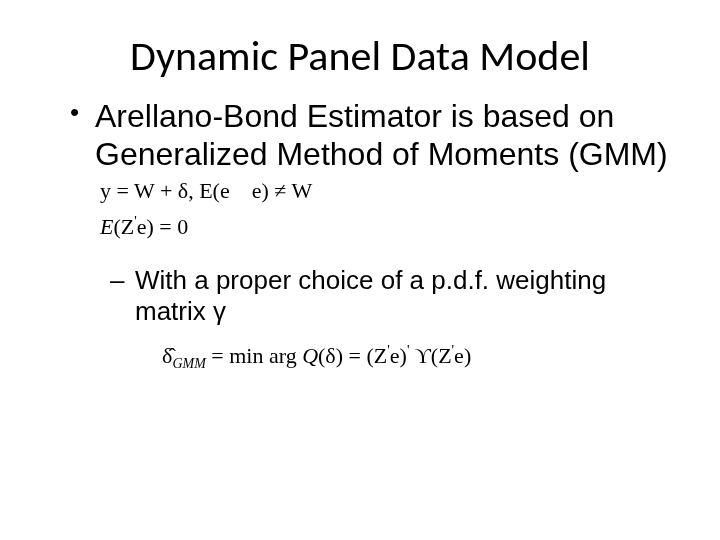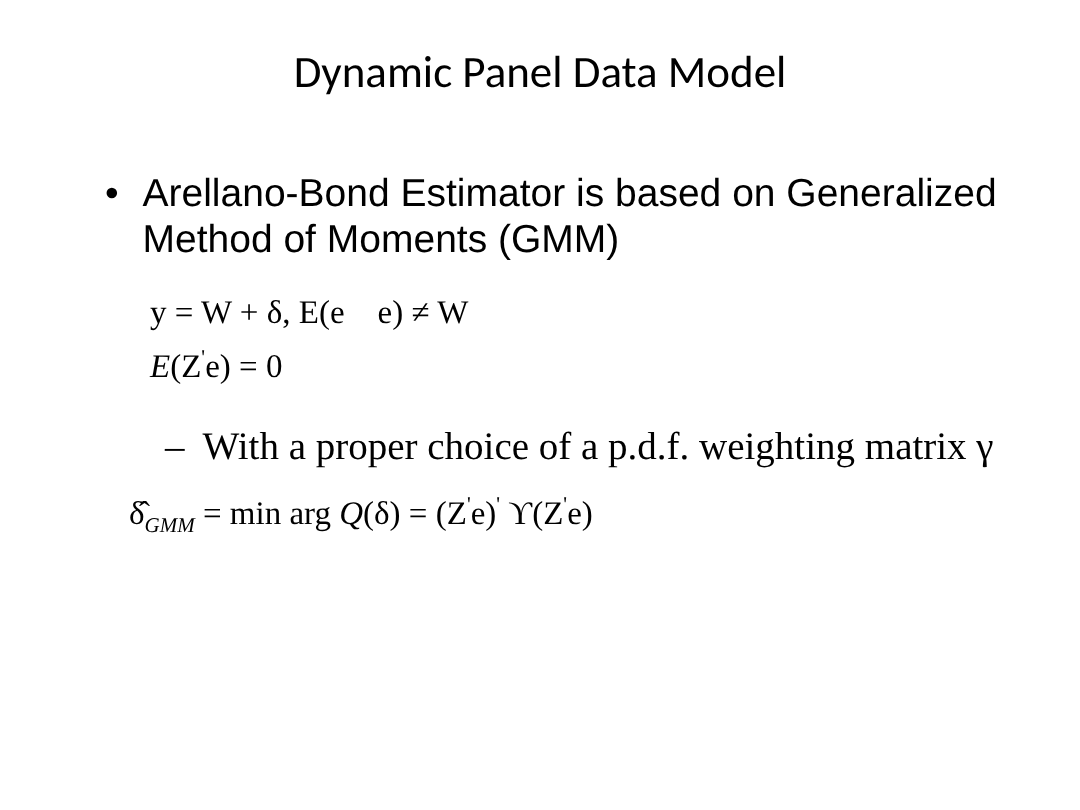--- a/index.html
+++ b/index.html
@@ -5,54 +5,54 @@
     * { margin: 0; padding: 0; box-sizing: border-box; }
     body {
       width: 720px;
       height: 540px;
       background: #ffffff;
       font-family: Calibri, Arial, sans-serif;
       color: #000000;
       padding: 30px 50px;
     }
     .title {
-      font-size: 30px;
+      font-size: 42px;
       font-weight: 400;
       text-align: center;
-      margin-bottom: 46px;
+      margin-bottom: 16px;
       font-family: Calibri, Arial, sans-serif;
     }
     .bullet-main {
-      font-size: 26px;
+      font-size: 32px;
       font-family: Arial, sans-serif;
       margin-left: 20px;
       position: relative;
       padding-left: 25px;
       line-height: 1.2;
-      margin-bottom: 20px;
+      margin-bottom: 4px;
     }
     .bullet-main::before {
       content: "•";
       position: absolute;
       left: 0;
       font-size: 26px;
     }
     .equation-block {
       margin-left: 50px;
       margin-bottom: 10px;
       font-family: "Times New Roman", serif;
       font-size: 22px;
     }
     .equation-block .bold { font-weight: normal; }
     .equation-block .italic { font-style: italic; }
     .equation-block .sub { font-size: 14px; vertical-align: sub; }
     .equation-block .sup { font-size: 14px; vertical-align: super; }
     .bullet-sub {
       font-size: 26px;
-      font-family: Liberation Serif, serif;
+      font-family: Liberation Sans, sans-serif;
       margin-left: 60px;
       position: relative;
       padding-left: 25px;
       line-height: 1.2;
       margin-top: 25px;
       margin-bottom: 15px;
     }
     .bullet-sub::before {
       content: "–";
       position: absolute;
@@ -75,17 +75,17 @@
 </div>
 
 <div class="equation-block">
   <span class="eq-row">
     <span class="italic">E</span><span>(</span><span class="bold">Z</span><span class="sup">'</span><span class="bold">e</span><span>) = </span><span class="bold">0</span>
   </span>
 </div>
 
 <div class="bullet-sub">With a proper choice of a p.d.f. weighting matrix γ</div>
 
-<div class="equation-block" style="margin-left:36px;">
+<div class="equation-block" style="margin-left:112px;">
   <span class="eq-row">
     <span class="bold">δ̂</span><span class="sub italic">GMM</span><span> = min arg </span><span class="italic">Q</span><span>(</span><span class="bold">δ</span><span>) = (</span><span class="bold">Z</span><span class="sup">'</span><span class="bold">e</span><span>)</span><span class="sup">'</span><span> ϒ</span><span>(</span><span class="bold">Z</span><span class="sup">'</span><span class="bold">e</span><span>)</span>
   </span>
 </div>
 
 </body></html>

